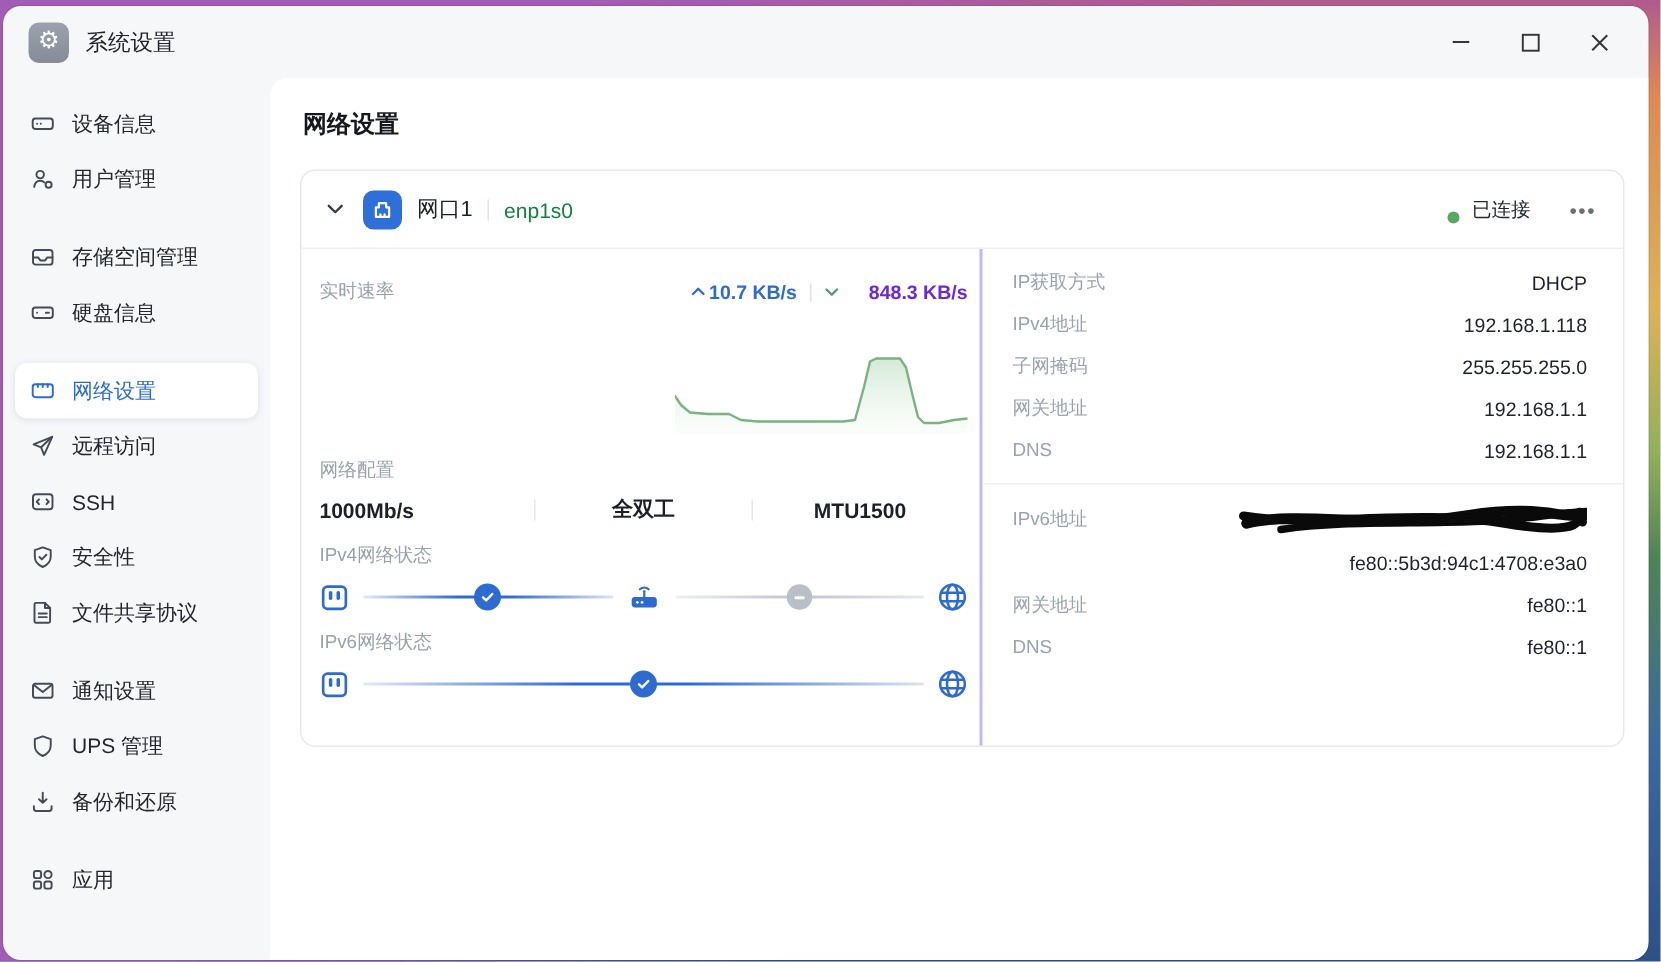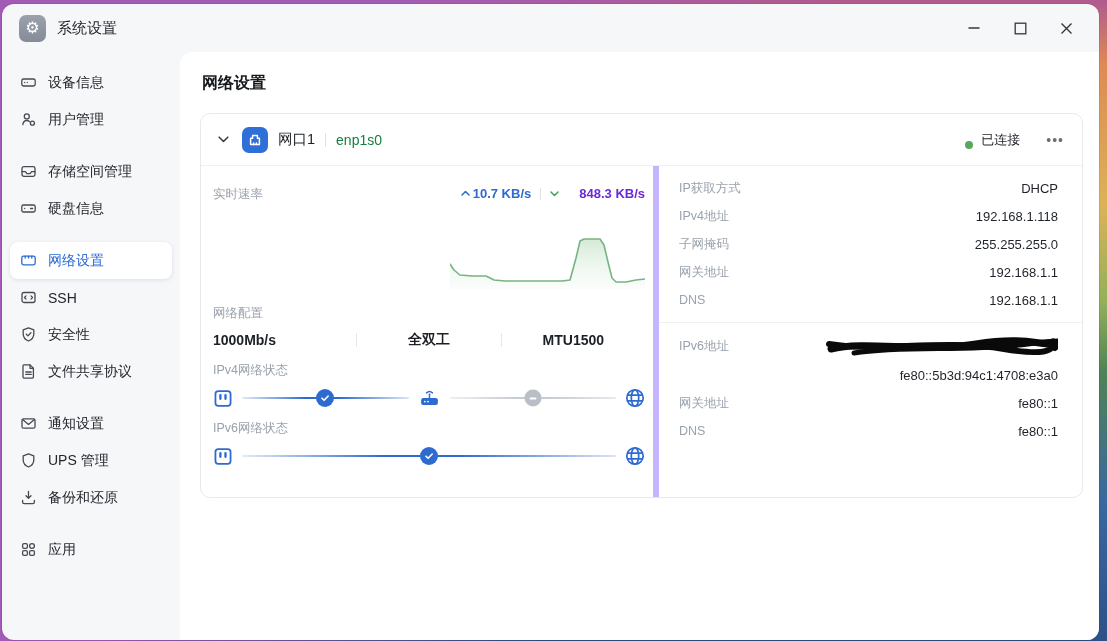--- a/index.html
+++ b/index.html
@@ -38,21 +38,21 @@
   .port-name{font-weight:400;font-size:14.5px;color:#1c2025}
   .hdr-divider{width:1px;height:14px;background:#dfe2e6}
   .iface{color:#15803d;font-size:14px}
   .status{margin-left:auto;display:flex;align-items:flex-end;gap:8px;font-size:13px;color:#24292e}
   .dot{width:8px;height:8px;border-radius:50%;background:#57a85c}
   .more-btn{background:none;border:none;color:#6a7077;font-size:14px;letter-spacing:1px;margin-left:16px;cursor:pointer;line-height:1}
   .card-body{display:flex;align-items:stretch}
   
   .col-left{width:452px;flex:none;padding:20px 8px 24px 12px}
   .lbl{color:#9aa2ac;font-size:12.5px}
-  .speed-row{display:flex;align-items:flex-start}
+  .speed-row{display:flex;align-items:center}
   .speeds{margin-left:auto;display:flex;align-items:center;gap:9px;font-weight:700;font-size:13px}
   .up{color:#2e6bd0;display:flex;align-items:center;gap:3px}
   .down{color:#6d28d9;display:flex;align-items:center;gap:20px}
   .spd-div{width:1px;height:12px;background:#dfe2e6}
   .chart-wrap{height:86px;display:flex;justify-content:flex-end;align-items:flex-end;padding-right:0}
   .config-label{margin-top:16px}
   .config-row{display:flex;align-items:center;margin:9px 0 13px 0;font-size:14px;font-weight:700;color:#1c2025}
   .config-cell{flex:1}
   .config-cell.c{text-align:center}
   .config-cell.r{text-align:center}
@@ -60,21 +60,21 @@
   .slider-row{display:flex;align-items:center;height:34px;margin-top:2px}
   .ep{flex:none;display:flex;color:#2e6bd0}
   .track{flex:1;height:2px;position:relative;margin:0 9px;border-radius:1px}
   .t-blue{background:linear-gradient(90deg,#e4eaf5 0%,#2e6bd0 38%,#2e6bd0 58%,#dde4f1 100%)}
   .t-gray{background:linear-gradient(90deg,#edeff2 0%,#c7ccd3 40%,#c7ccd3 60%,#e6e9ed 100%)}
   .knob{position:absolute;top:50%;left:50%;transform:translate(-50%,-50%);width:18px;height:18px;border-radius:50%;
     background:#2e6bd0;display:flex;align-items:center;justify-content:center}
   .knob.gray{background:#b9bfc7;width:17px;height:17px}
   .minus-bar{width:7px;height:2px;background:#fff;border-radius:1px}
   
-  .col-right{flex:1;border-left:6px solid #c4b5fd;padding:8px 24px 16px 20px}
+  .col-right{flex:1;border-left:2px solid #c4b5fd;padding:8px 24px 16px 20px}
   .info-row{display:flex;justify-content:space-between;align-items:center;height:28px;font-size:13px}
   .info-row .val{color:#1f2329}
   .section-div{height:1px;background:#eef0f2;margin:8px -24px 8px -20px}
   .redact{display:flex;align-items:center}
 </style>
 </head>
 <body>
 
 <div class="window">
 
@@ -133,20 +133,27 @@
           </svg>
         <span>硬盘信息</span>
       </div>
       <div class="side-gap"></div>
       <div class="side-item active">
         <svg width="17" height="17" viewBox="0 0 17 17" fill="none" stroke="currentColor" stroke-width="1.3" stroke-linecap="round" stroke-linejoin="round">
             <rect x="1.8" y="4.2" width="13.4" height="8.6" rx="1.8"></rect>
             <path d="M5.2 4.2v1.8M8.5 4.2v1.8M11.8 4.2v1.8"></path>
           </svg>
         <span>网络设置</span>
+      </div>
+      <div class="side-item">
+        <svg width="17" height="17" viewBox="0 0 17 17" fill="none" stroke="currentColor" stroke-width="1.3" stroke-linecap="round" stroke-linejoin="round">
+            <path d="M14.8 2.2L2.4 7.3l5 1.9 2 5z"></path>
+            <path d="M7.4 9.2l7.4-7"></path>
+          </svg>
+        <span>远程访问</span>
       </div>
       <div class="side-item">
         <svg width="17" height="17" viewBox="0 0 17 17" fill="none" stroke="currentColor" stroke-width="1.3" stroke-linecap="round" stroke-linejoin="round">
             <rect x="2" y="3.5" width="13" height="10" rx="2"></rect>
             <path d="M6 6.9L4.5 8.5 6 10.1"></path>
             <path d="M11 6.9l1.5 1.6L11 10.1"></path>
           </svg>
         <span>SSH</span>
       </div>
       <div class="side-item">

